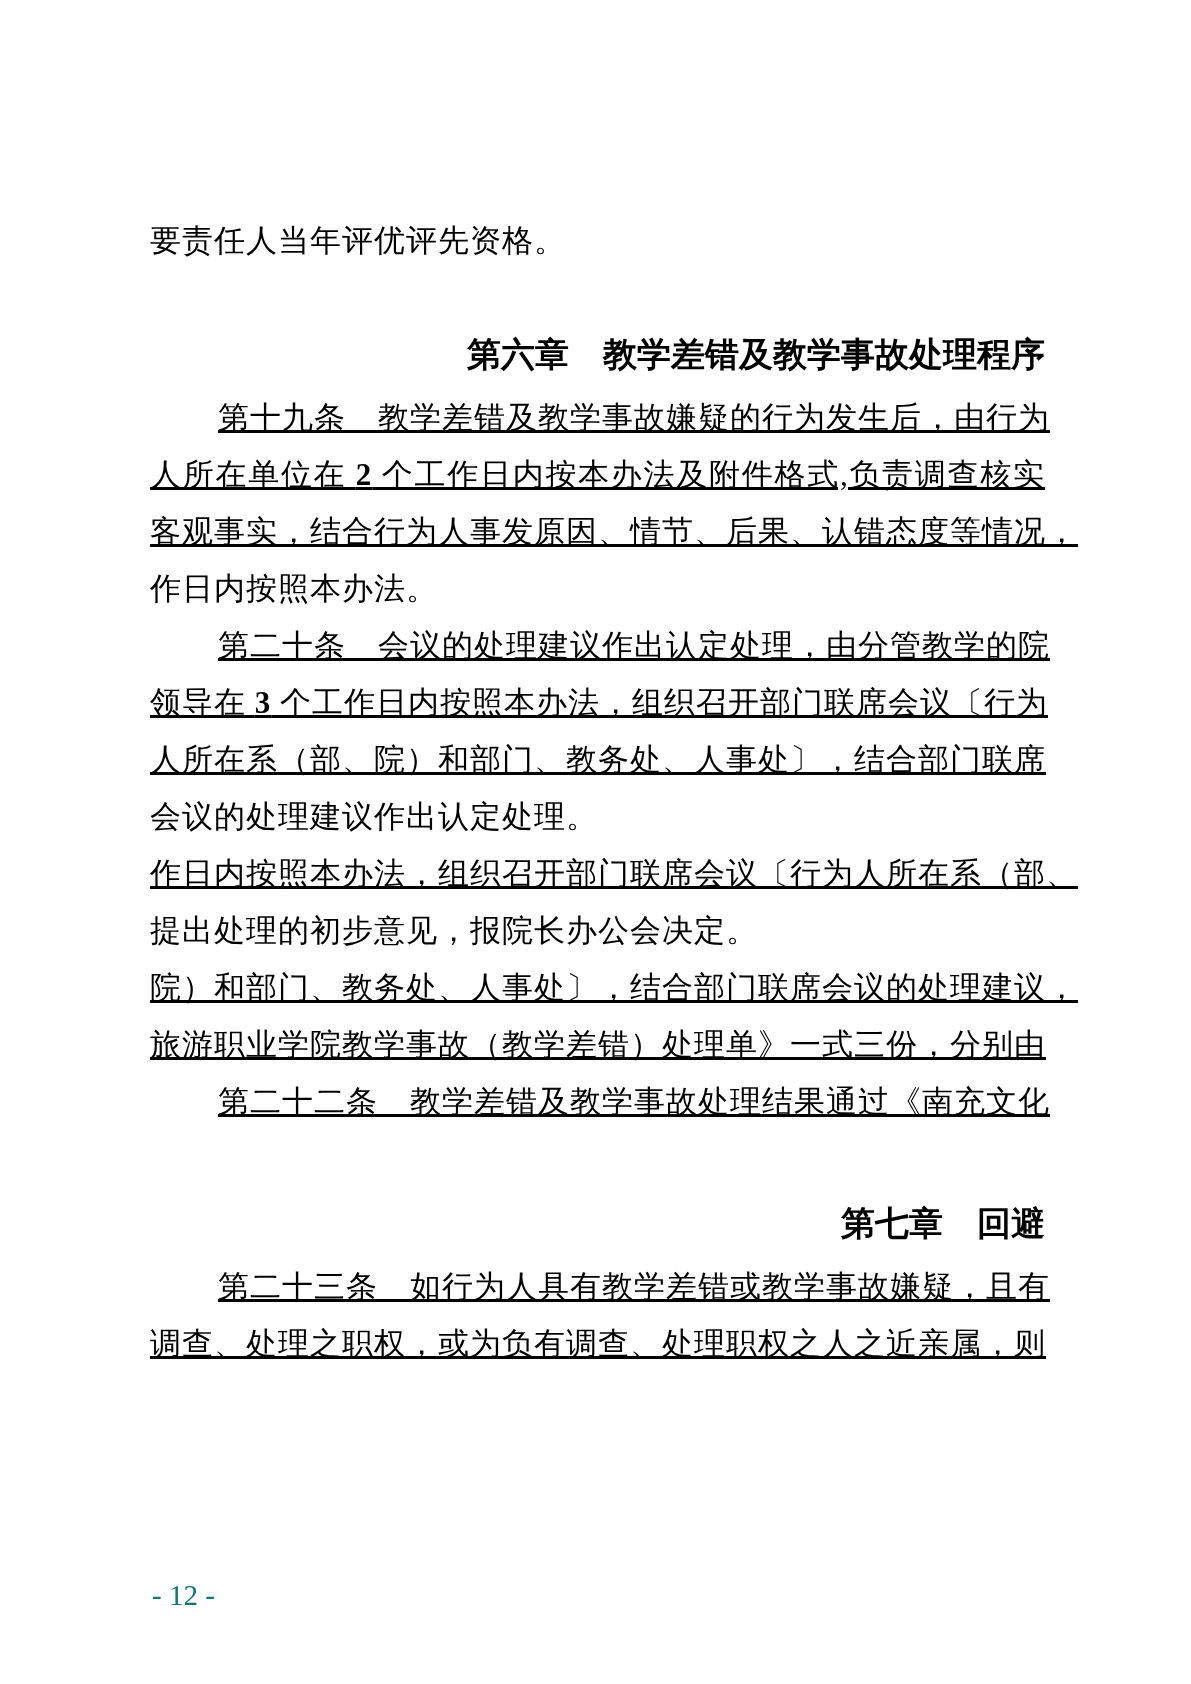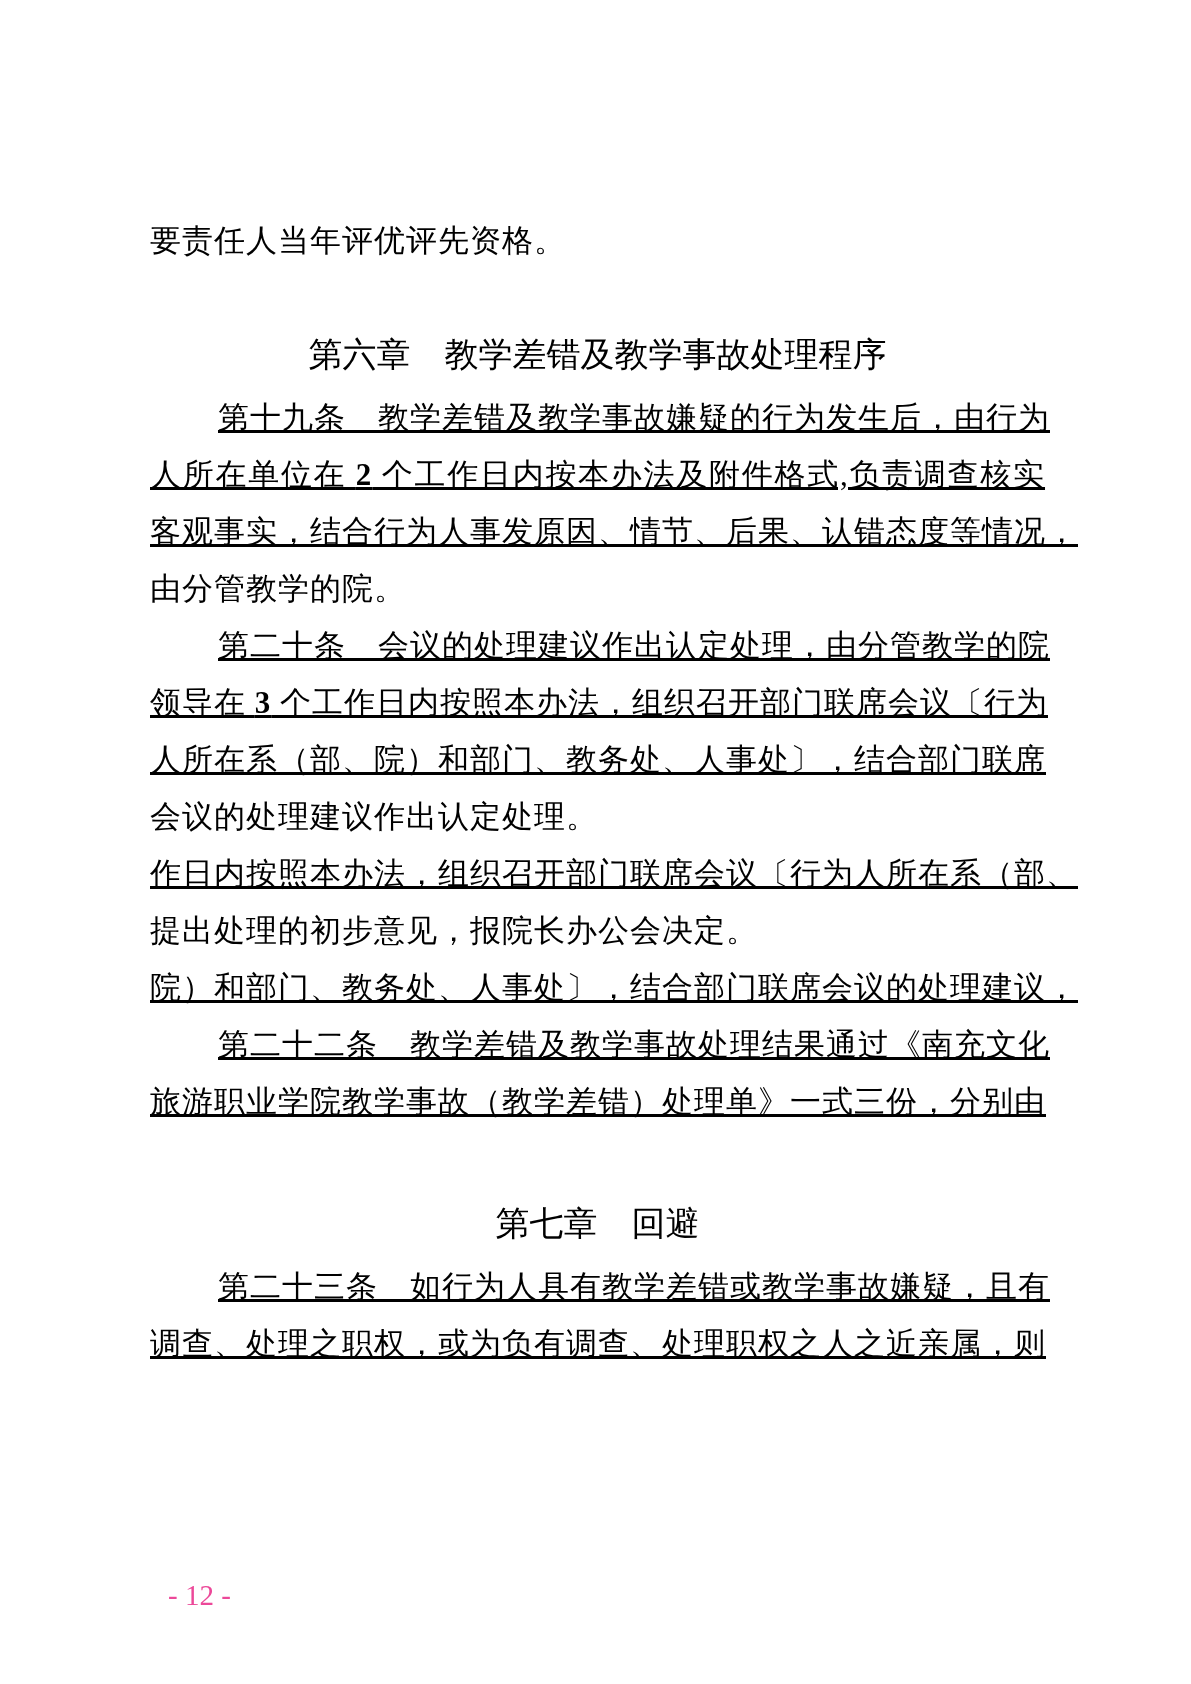--- a/index.html
+++ b/index.html
@@ -28,70 +28,70 @@
   }
   
   .line.fill { text-align: justify; text-align-last: justify; text-decoration: underline; }
   .line.end  { text-align: center; text-align-last: left; }
   .line.indent { padding-left: 68px; }
   .line b { font-weight: bold; }
   .chapter {
     height: 57px;
     line-height: 57px;
     margin: 57px 0 6px 0;
-    text-align: center;
-    font-weight: normal;
+    text-align: right;
+    font-weight: bold;
     font-size: 34px;
     font-family: "Liberation Sans", "DejaVu Sans", sans-serif;
     white-space: nowrap;
   }
   .chapter.ch7 { margin-top: 65px; }
   .footer {
     position: absolute;
-    left: 168px;
+    left: 152px;
     top: 1580px;
     font-size: 29px;
     line-height: 30px;
     font-family: "Liberation Serif", "DejaVu Serif", serif;
-    color: #ec4899;
+    color: #0f766e;
   }
 </style>
 </head>
 <body>
 
 <div class="page">
   <div class="content">
 
     <div class="line end">要责任人当年评优评先资格。</div>
 
     <h2 class="chapter ch6">第六章　教学差错及教学事故处理程序</h2>
 
     <div>
       <div class="line fill indent">第十九条　教学差错及教学事故嫌疑的行为发生后，由行为</div>
       <div class="line fill">人所在单位在 <b>2</b> 个工作日内按本办法及附件格式,负责调查核实</div>
       <div class="line fill">客观事实，结合行为人事发原因、情节、后果、认错态度等情况，</div>
-      <div class="line end">由分管教学的院。</div>
+      <div class="line end">作日内按照本办法。</div>
     </div>
 
     <div>
       <div class="line fill indent">第二十条　会议的处理建议作出认定处理，由分管教学的院</div>
       <div class="line fill">领导在 <b>3</b> 个工作日内按照本办法，组织召开部门联席会议〔行为</div>
       <div class="line fill">人所在系（部、院）和部门、教务处、人事处〕，结合部门联席</div>
       <div class="line end">会议的处理建议作出认定处理。</div>
     </div>
 
     <div>
       <div class="line fill">作日内按照本办法，组织召开部门联席会议〔行为人所在系（部、</div>
       <div class="line end">提出处理的初步意见，报院长办公会决定。</div>
       <div class="line fill">院）和部门、教务处、人事处〕，结合部门联席会议的处理建议，</div>
     </div>
 
     <div>
+      <div class="line fill">旅游职业学院教学事故（教学差错）处理单》一式三份，分别由</div>
       <div class="line fill indent">第二十二条　教学差错及教学事故处理结果通过《南充文化</div>
-      <div class="line fill">旅游职业学院教学事故（教学差错）处理单》一式三份，分别由</div>
     </div>
 
     <h2 class="chapter ch7">第七章　回避</h2>
 
     <div>
       <div class="line fill indent">第二十三条　如行为人具有教学差错或教学事故嫌疑，且有</div>
       <div class="line fill">调查、处理之职权，或为负有调查、处理职权之人之近亲属，则</div>
     </div>
 
   </div>

